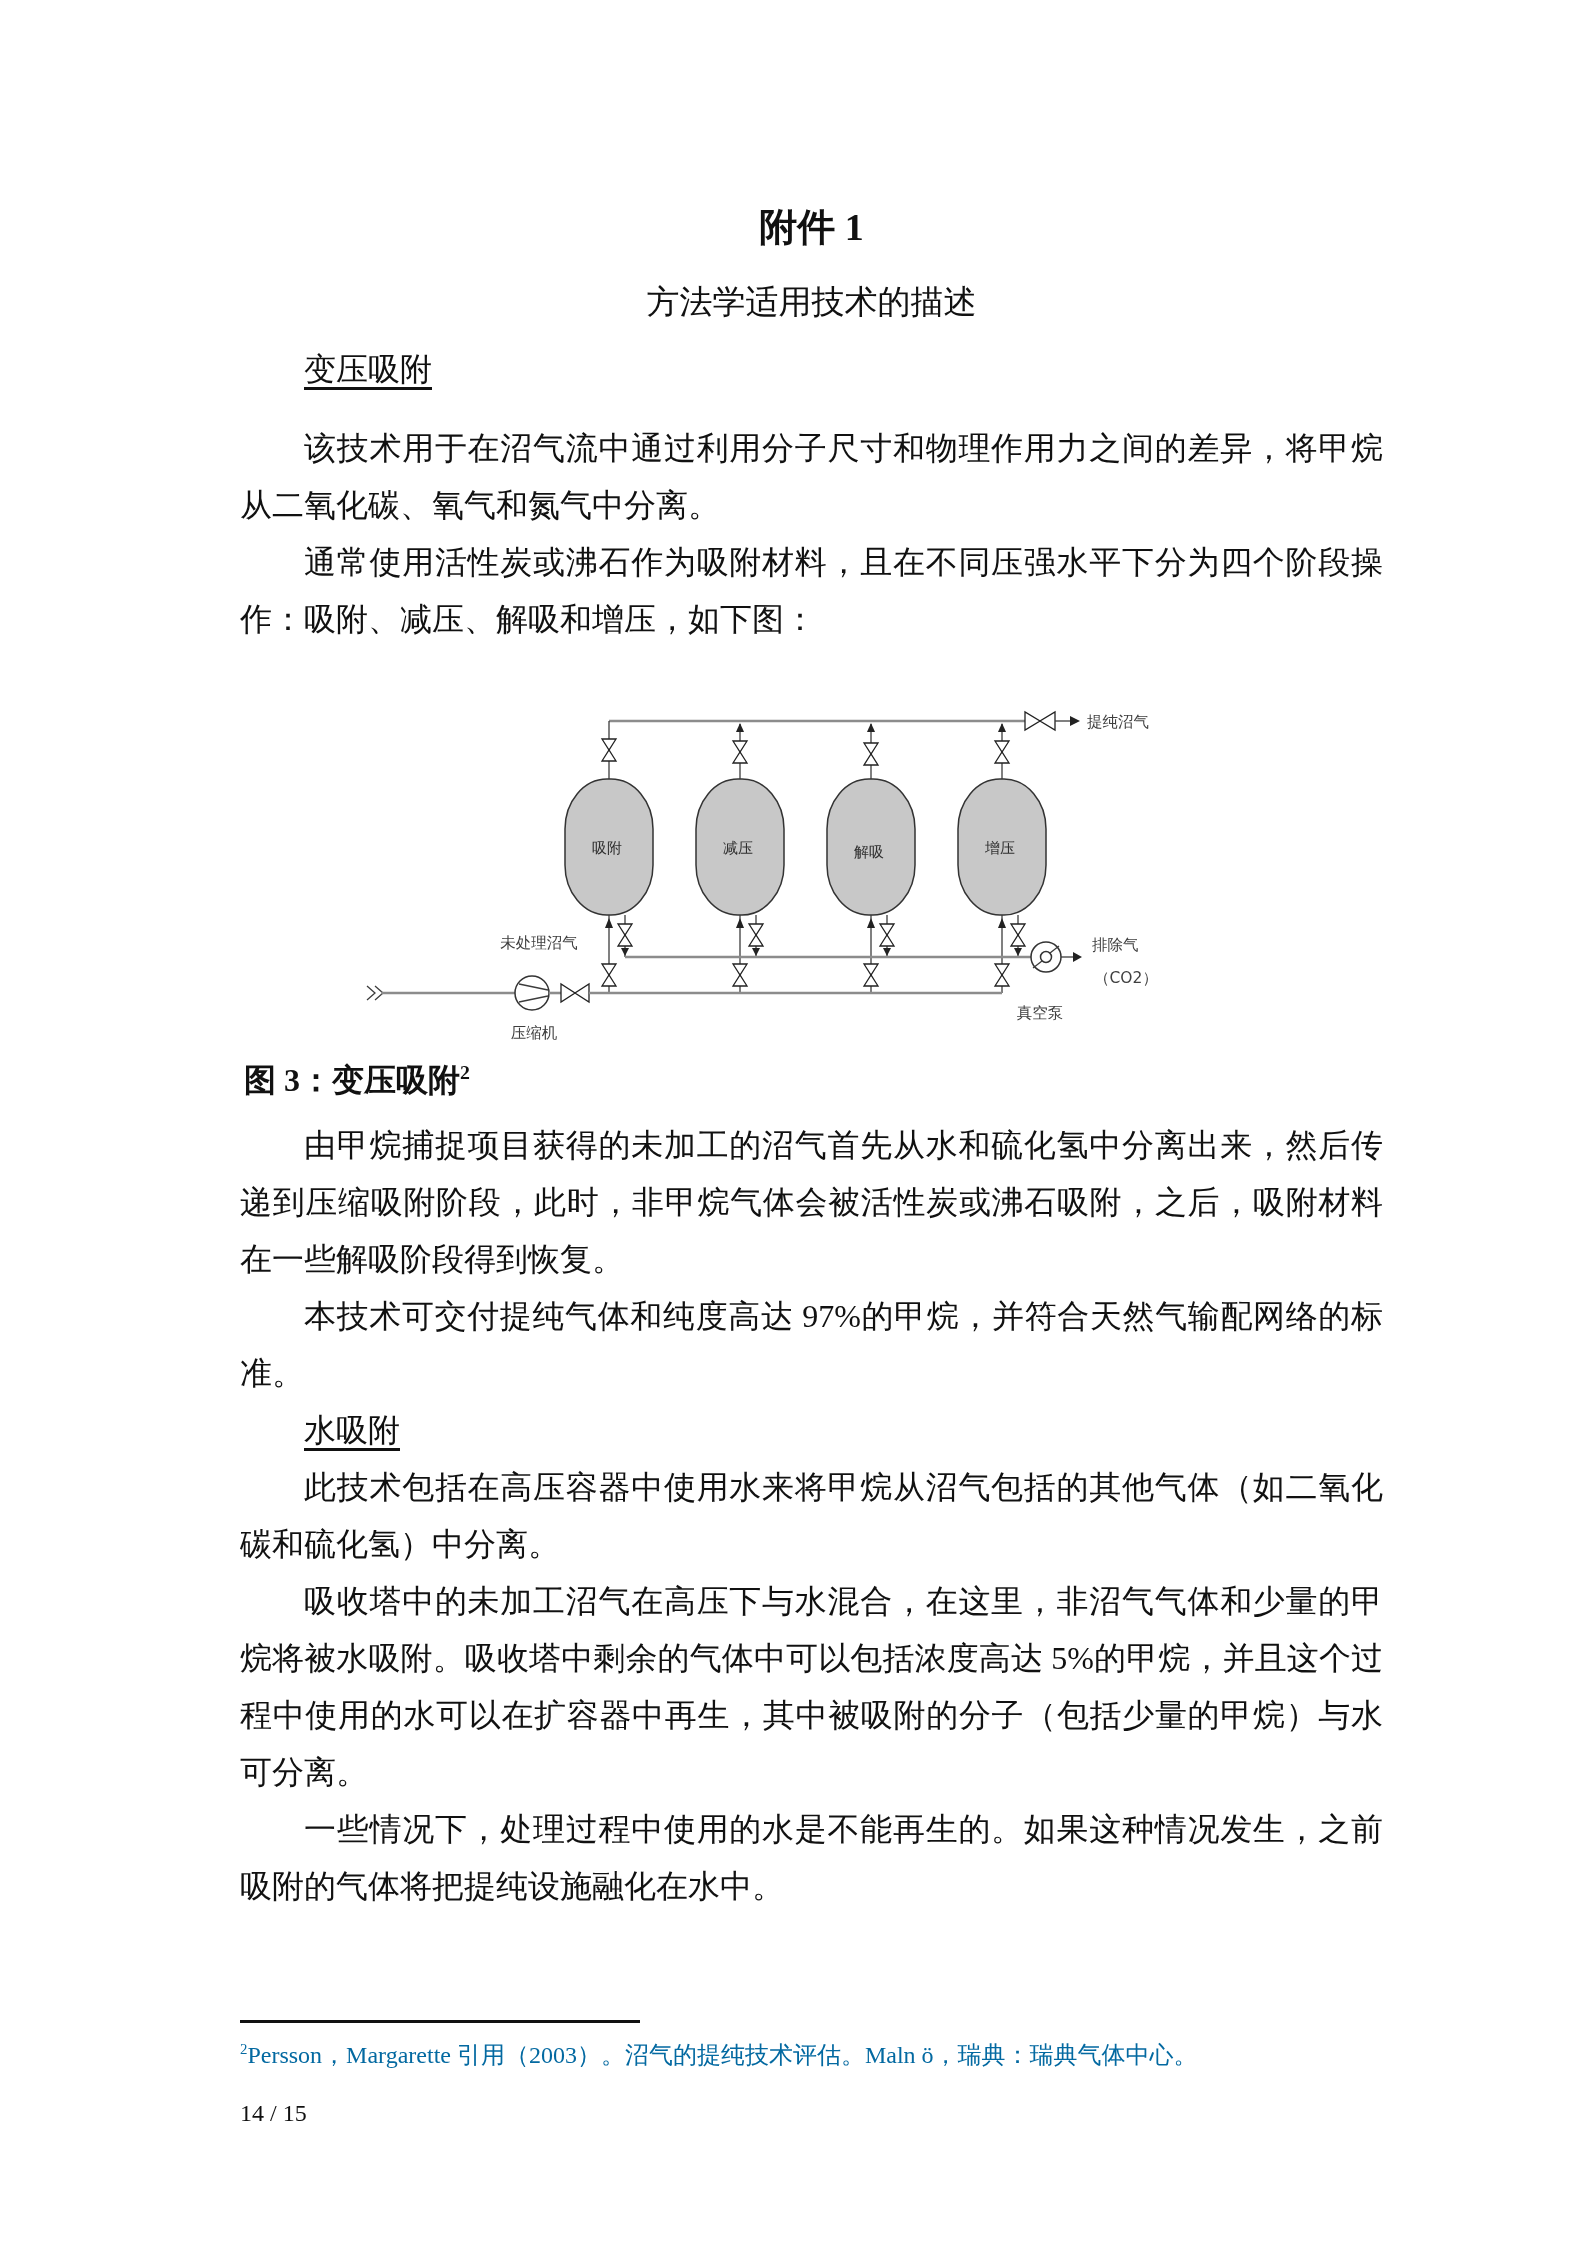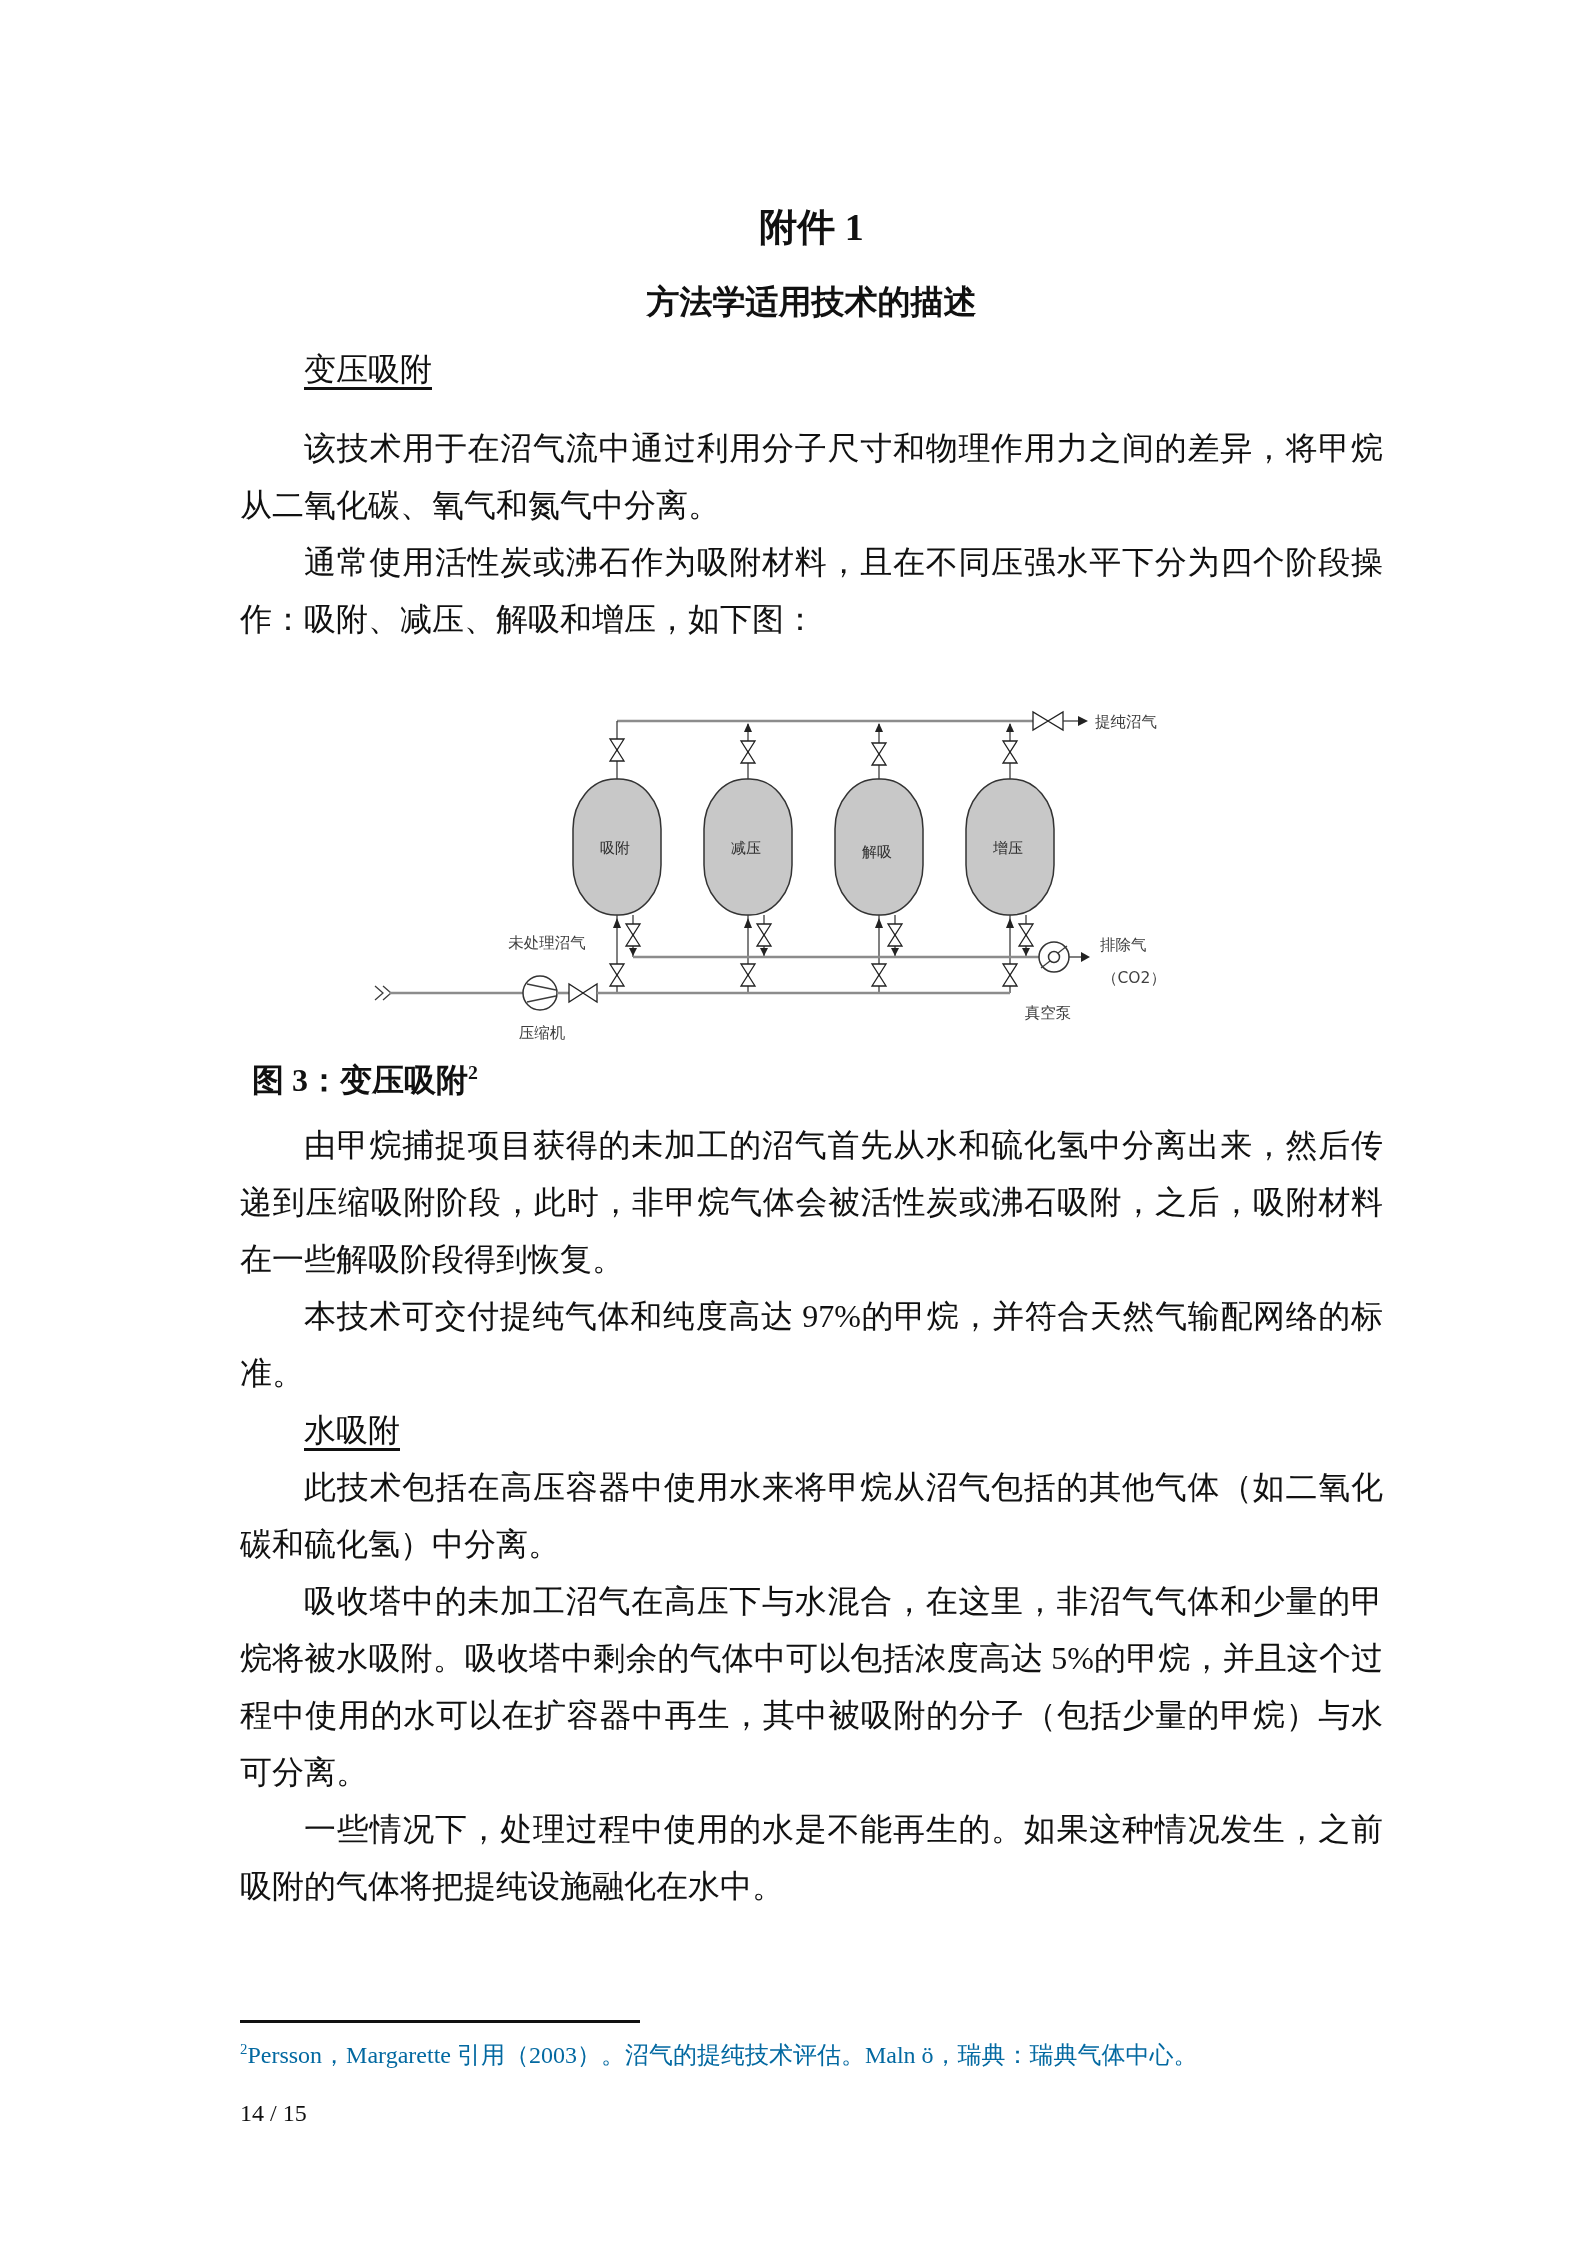--- a/index.html
+++ b/index.html
@@ -9,38 +9,38 @@
     padding:205px 205px 0 240px;
     font-family:"Liberation Serif","DejaVu Serif",serif;
     color:#111;
     overflow:hidden;
     position:relative;
   }
   .doc-title{
     font-size:38px;font-weight:bold;text-align:center;line-height:45px;
   }
   .doc-subtitle{
-    font-size:33px;font-weight:bold;text-align:center;line-height:45px;
+    font-size:33px;font-weight:normal;text-align:center;line-height:45px;
     margin-top:30px;
   }
   .sec-head{
     font-size:32px;line-height:57px;margin-top:16px;
     padding-left:64px;
   }
   .sec-head .u{
     text-decoration:underline;
     text-underline-offset:7px;
   }
   p.body-par{
     font-size:32px;line-height:57px;margin:0;
     text-align:justify;text-indent:2em;
   }
   p.first-after-head{margin-top:22px;}
   p.after-caption{margin-top:14px;}
-  figure{margin:12px;padding:0;}
+  figure{margin:4px;padding:0;}
   .psa-svg{display:block;margin:36px 0 0 90px;}
   figcaption{
     font-size:32px;font-weight:bold;text-align:left;line-height:45px;
     margin-top:6px;
   }
   sup{font-size:0.62em;}
   .footnote-rule{
     margin-top:105px;width:400px;height:3px;background:#111;
   }
   .footnote{

